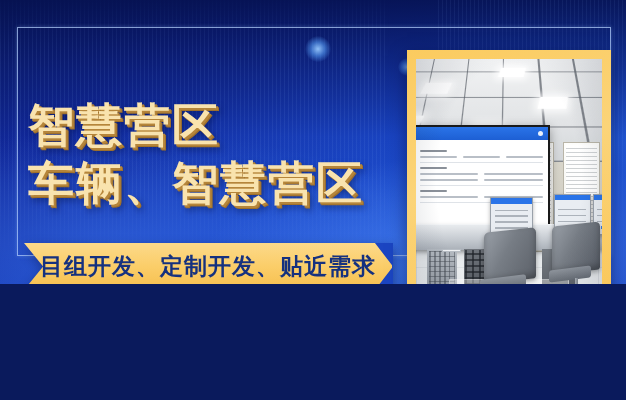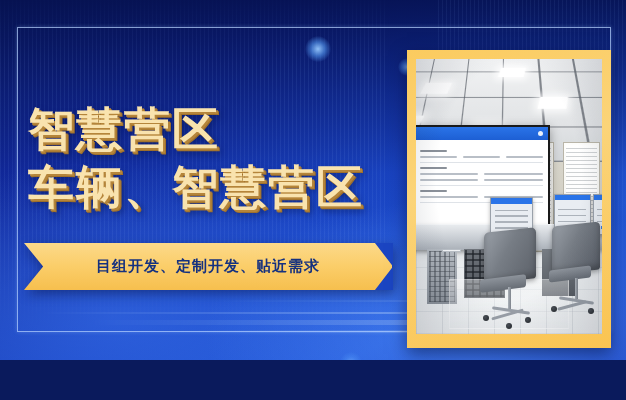--- a/index.html
+++ b/index.html
@@ -6,23 +6,24 @@
     margin: 0; padding: 0;
     background: #0a1a5c;
   }
   body {
     font-family: "DejaVu Sans", "Liberation Sans", sans-serif;
   }
 
   .banner {
     position: relative;
     width: 626px;
-    height: 360px;
+    height: 284px;
     overflow: hidden;
     background: #1437a8;
+    font-family: Liberation Mono, monospace;
   }
 
   
   .bg-base {
     position: absolute; inset: 0;
     background:
       radial-gradient(ellipse 70% 60% at 76% 92%, rgba(90,150,255,0.55) 0%, rgba(90,150,255,0) 62%),
       radial-gradient(ellipse 90% 70% at 18% 88%, rgba(70,130,250,0.42) 0%, rgba(70,130,250,0) 60%),
       linear-gradient(150deg, #0d1f78 0%, #11289a 24%, #1a45c4 56%, #2258d8 78%, #1d48c6 100%);
   }
@@ -116,21 +117,21 @@
   .ribbon-notch-r {
     position: absolute;
     right: -1px; top: 0; width: 22px; height: 100%;
     background: #1b45c2;
     -webkit-clip-path: polygon(100% 0%, 100% 100%, 18% 100%, 100% 50%, 18% 0%);
             clip-path: polygon(100% 0%, 100% 100%, 18% 100%, 100% 50%, 18% 0%);
   }
   .ribbon-text {
     position: absolute; inset: 0;
     display: flex; align-items: center; justify-content: center;
-    font-size: 15px;
+    font-size: 23px;
     font-weight: 700;
     letter-spacing: 1px;
     color: #15317F;
     white-space: nowrap;
   }
 
   
   .photo-card {
     position: absolute;
     left: 407px; top: 50px;

